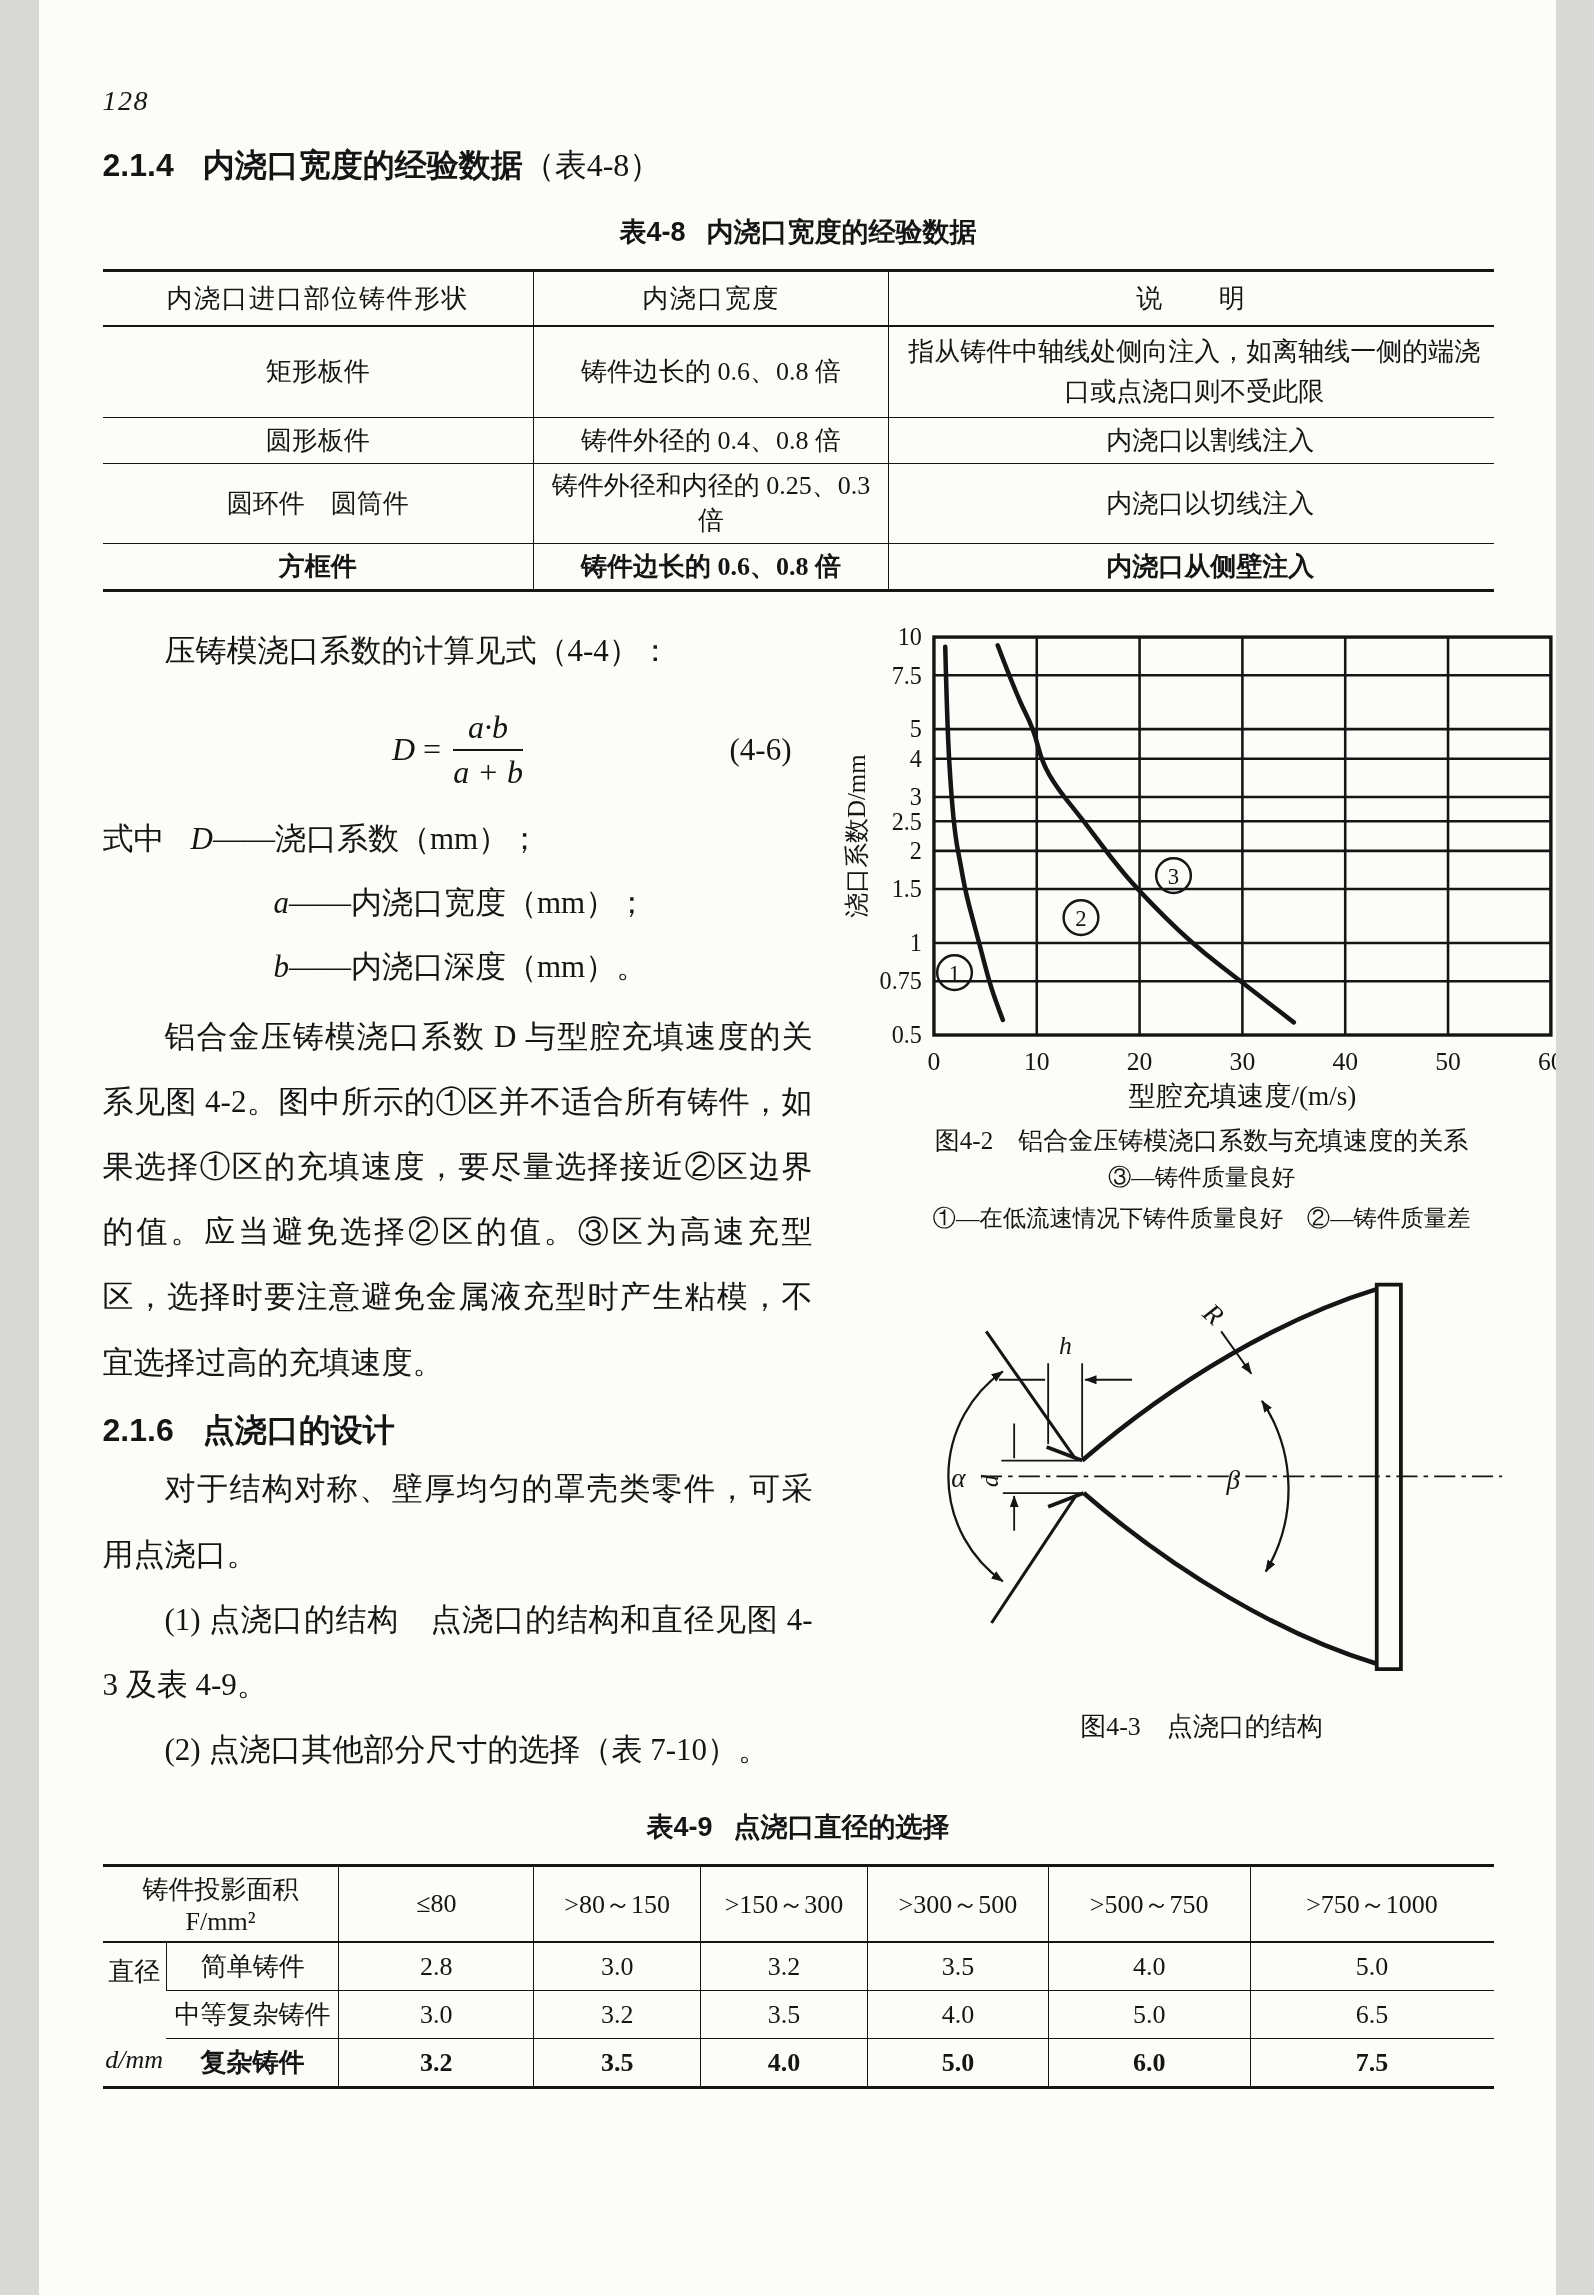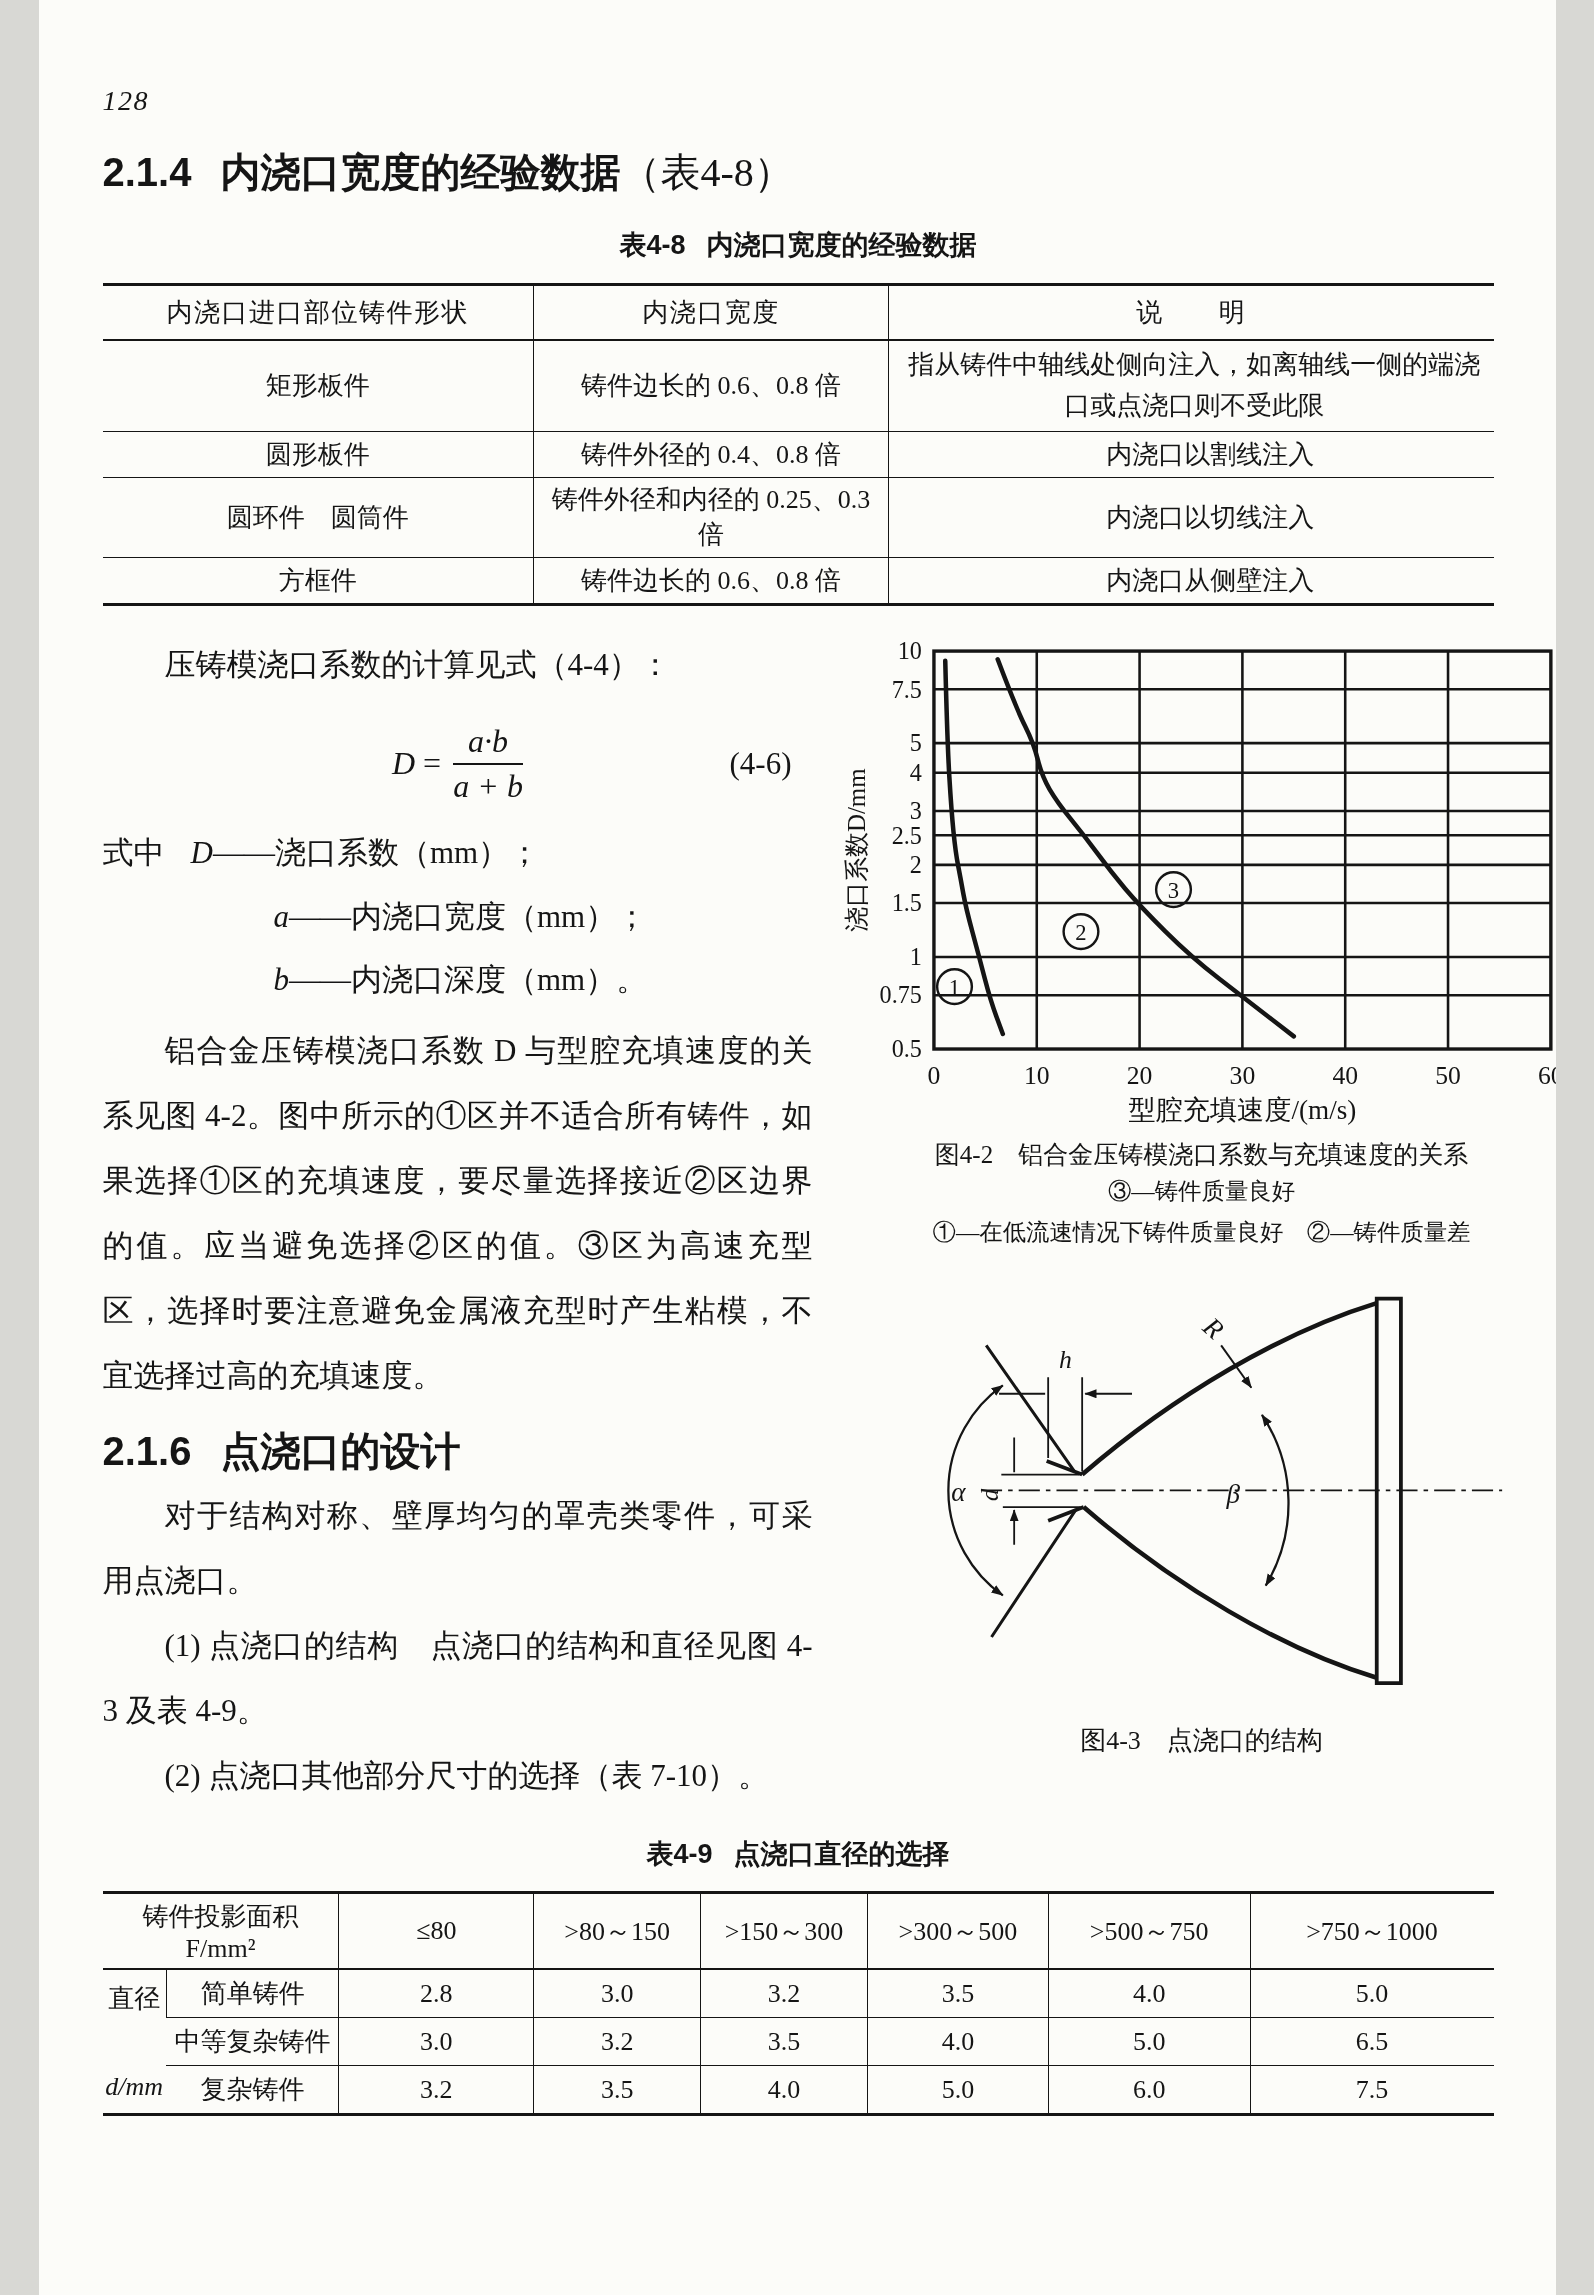--- a/index.html
+++ b/index.html
@@ -6,32 +6,32 @@
   .page{
     position:relative;width:1517px;height:2295px;margin:0 auto;
     background:#fcfcf9;color:#151515;overflow:hidden;
     font-family:"Liberation Serif","DejaVu Serif",serif;
   }
   .content{padding:0 62px 0 64px;}
   .page-num{margin-top:85px;font-size:28px;font-style:italic;letter-spacing:1.5px;}
   .body-par{font-size:31px;line-height:2.2;text-align:justify;text-indent:2em;margin:0;}
   .intro-par{margin-top:33px;}
   .sec-head{margin-top:22.7px;font-family:"Liberation Sans","DejaVu Sans",sans-serif;
-    font-weight:bold;font-size:40px;line-height:1.6;}
+    font-weight:bold;font-size:32px;line-height:1.6;}
   .sec-head .h-num{margin-right:29px;}
   .h-suffix{font-family:"Liberation Serif","DejaVu Serif",serif;font-weight:normal;}
   .tbl-title{margin-top:22.7px;text-align:center;font-family:"Liberation Sans","DejaVu Sans",sans-serif;
     font-weight:bold;font-size:27px;}
   .tbl-title .tt-gap{display:inline-block;width:21px;}
   table{border-collapse:collapse;width:100%;table-layout:fixed;}
   .datatable{margin-top:19.6px;border-top:3.8px solid #151515;border-bottom:3.8px solid #151515;
     font-size:26px;}
   .datatable th{font-weight:normal;}
   .datatable th,.datatable td{border-bottom:1.9px solid #151515;padding:4.5px 6px;text-align:center;}
-  .datatable tr:last-child td{border-bottom:none;}
+  .datatable tr:last-child td{border-bottom:none;font-weight:bold;}
   .t48 th{height:44px;border-bottom:2.3px solid #151515;letter-spacing:1.5px;}
   .t48 td,.t48 th{border-left:1.9px solid #151515;}
   .t48 td:first-child,.t48 th:first-child{border-left:none;}
   .t48 td.remark{text-align:center;padding-left:44px;}
   .t48 tr.tall td{height:80px;}
   .t48 tr.tall td.remark{padding-left:16.6px;padding-right:10.6px;line-height:1.55;}
   .t48 td{height:36px;}
   .twocol{display:flex;margin-top:26px;}
   .col-left{width:710px;flex:none;}
   .col-right{width:740px;flex:none;margin-left:19px;}

